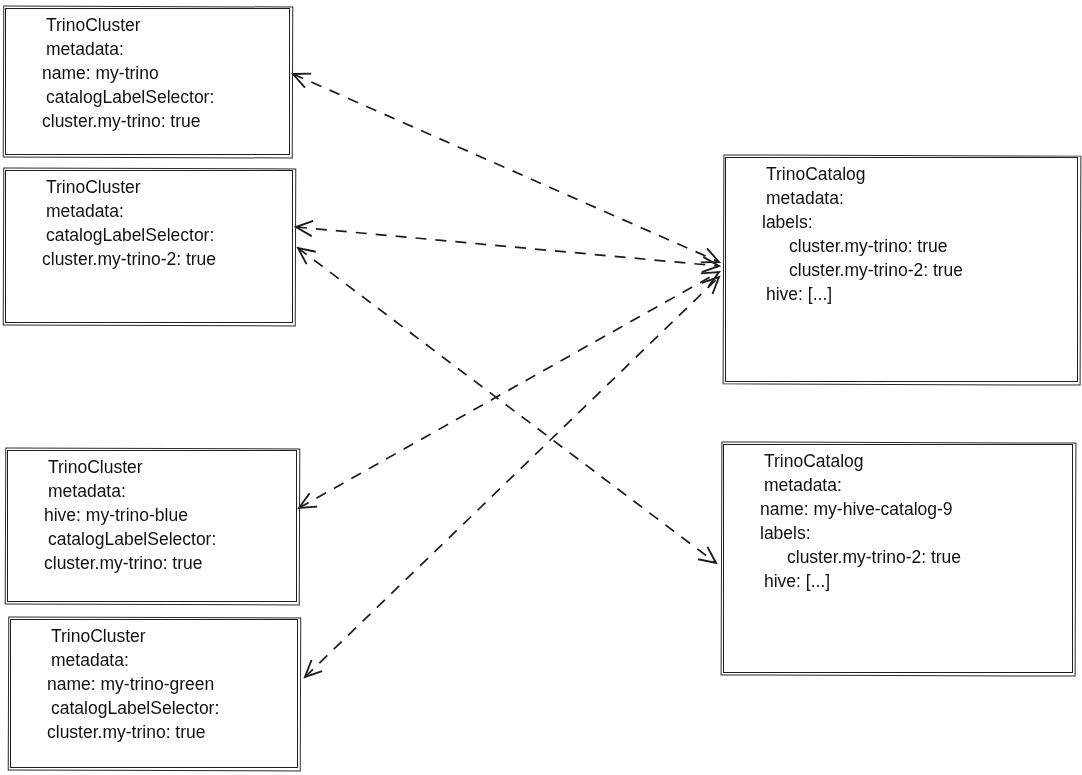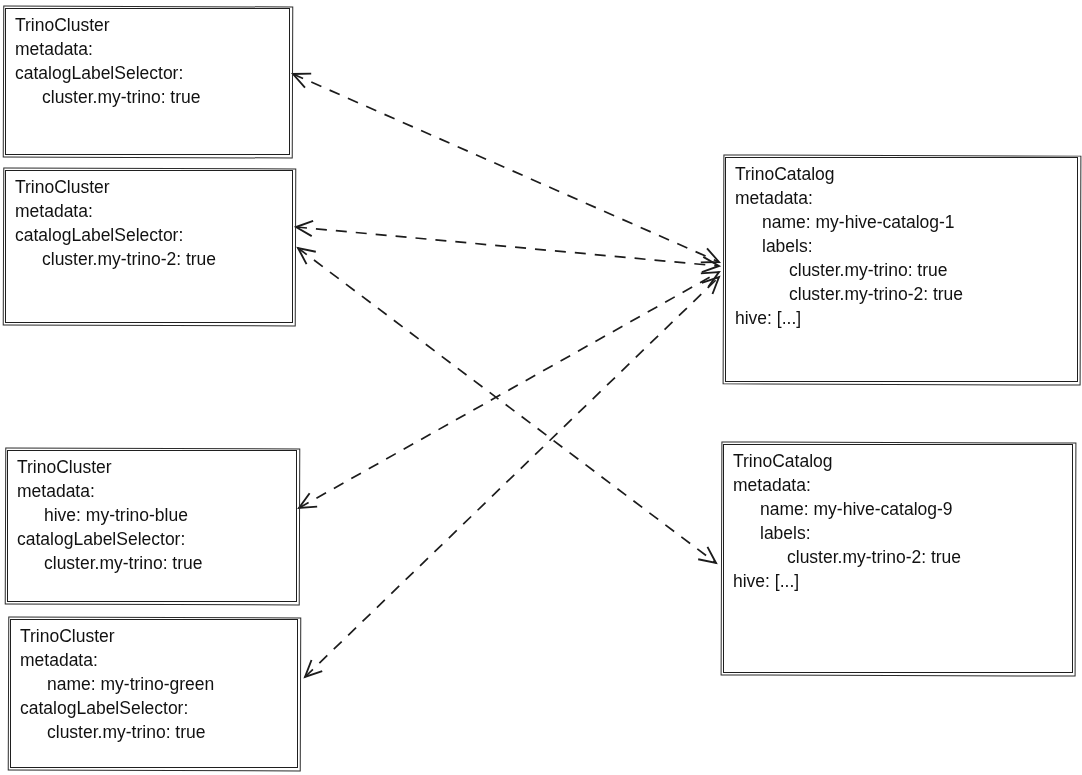--- a/index.html
+++ b/index.html
@@ -40,21 +40,21 @@
     position: absolute;
     left: -3px;
     top: -3px;
     right: -4px;
     bottom: -4px;
     border: 1.2px solid #2b2b2b;
     transform: rotate(0.2deg);
     pointer-events: none;
   }
   .line { height: 24px; }
-  .ind0 { padding-left: 0; }
+  .ind0 { padding-left: 0; margin-left: 31px; }
   .ind1 { padding-left: 27px; }
   .ind2 { padding-left: 54px; }
 </style>
 </head>
 <body>
 
 <div class="canvas">
 
   <svg class="edges-layer" width="1082" height="775" viewBox="0 0 1082 775" xmlns="http://www.w3.org/2000/svg">
     <defs>
@@ -68,20 +68,21 @@
       <line x1="299" y1="508" x2="719" y2="272" marker-start="url(#ah)" marker-end="url(#ah)"></line>
       <line x1="305" y1="677" x2="719" y2="277" marker-start="url(#ah)" marker-end="url(#ah)"></line>
       <line x1="298" y1="248" x2="716" y2="563" marker-start="url(#ah)" marker-end="url(#ah)"></line>
     </g>
   </svg>
 
   <div class="node" style="left:5px; top:8px; width:285px; height:147px;">
     <div class="line ind0">TrinoCluster</div>
     <div>
         <div class="line ind0">metadata:</div>
+        <div class="line ind1">name: my-trino</div>
         <div class="line ind0">catalogLabelSelector:</div>
         <div class="line ind1">cluster.my-trino: true</div>
       </div>
   </div>
 
   <div class="node" style="left:5px; top:170px; width:288px; height:153px;">
     <div class="line ind0">TrinoCluster</div>
     <div>
         <div class="line ind0">metadata:</div>
         <div class="line ind0">catalogLabelSelector:</div>
@@ -106,21 +107,20 @@
         <div class="line ind1">name: my-trino-green</div>
         <div class="line ind0">catalogLabelSelector:</div>
         <div class="line ind1">cluster.my-trino: true</div>
       </div>
   </div>
 
   <div class="node" style="left:725px; top:157px; width:353px; height:225px;">
     <div class="line ind0">TrinoCatalog</div>
     <div>
         <div class="line ind0">metadata:</div>
-        <div class="line ind1">name: my-hive-catalog-1</div>
         <div class="line ind1">labels:</div>
         <div class="line ind2">cluster.my-trino: true</div>
         <div class="line ind2">cluster.my-trino-2: true</div>
         <div class="line ind0">hive: [...]</div>
       </div>
   </div>
 
   <div class="node" style="left:723px; top:444px; width:350px; height:229px;">
     <div class="line ind0">TrinoCatalog</div>
     <div>

